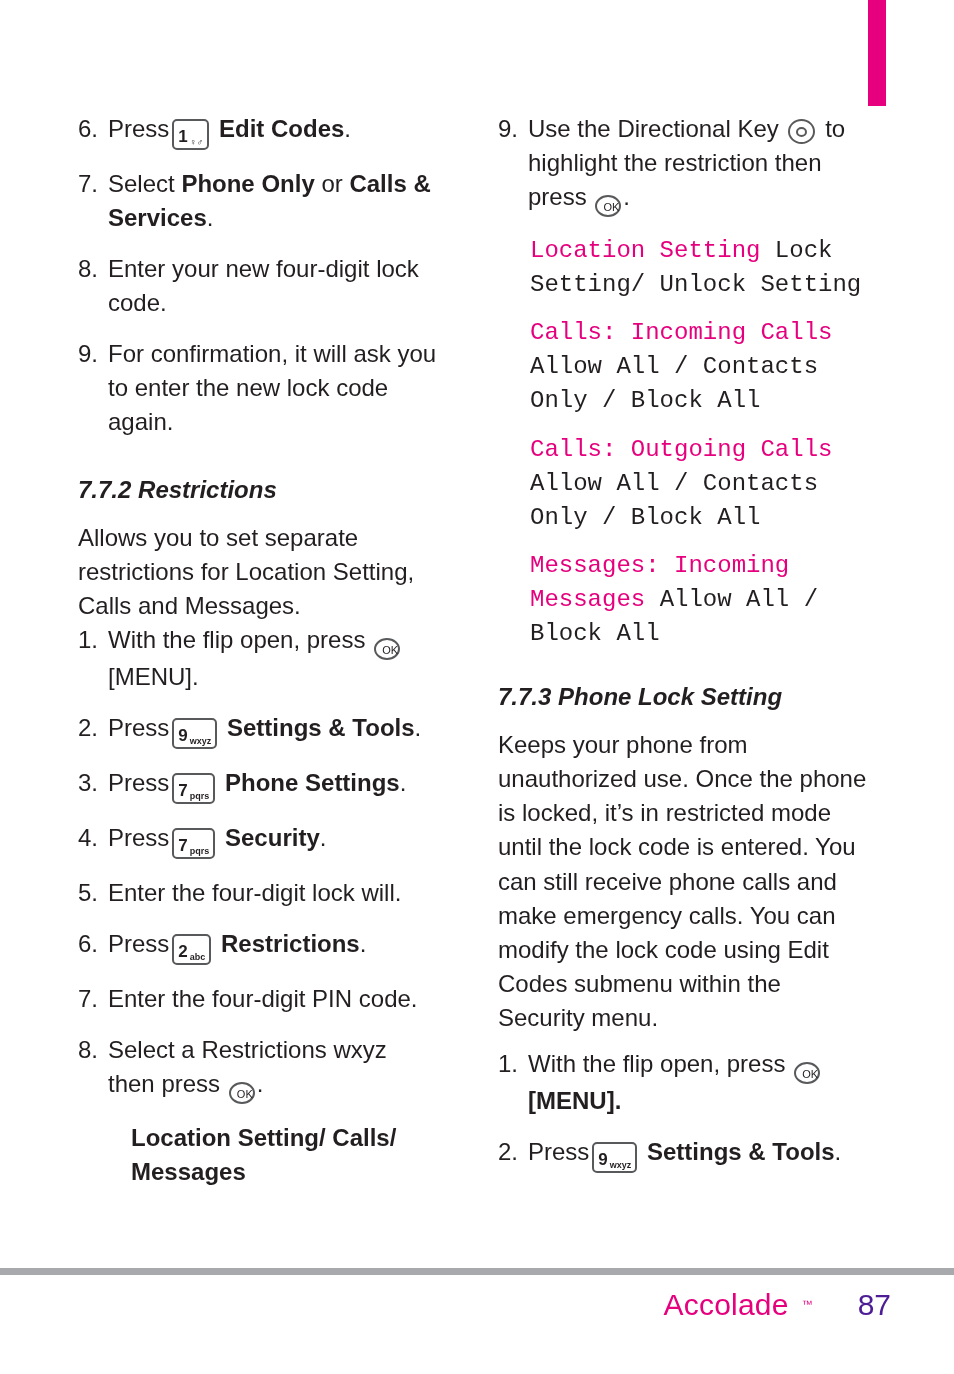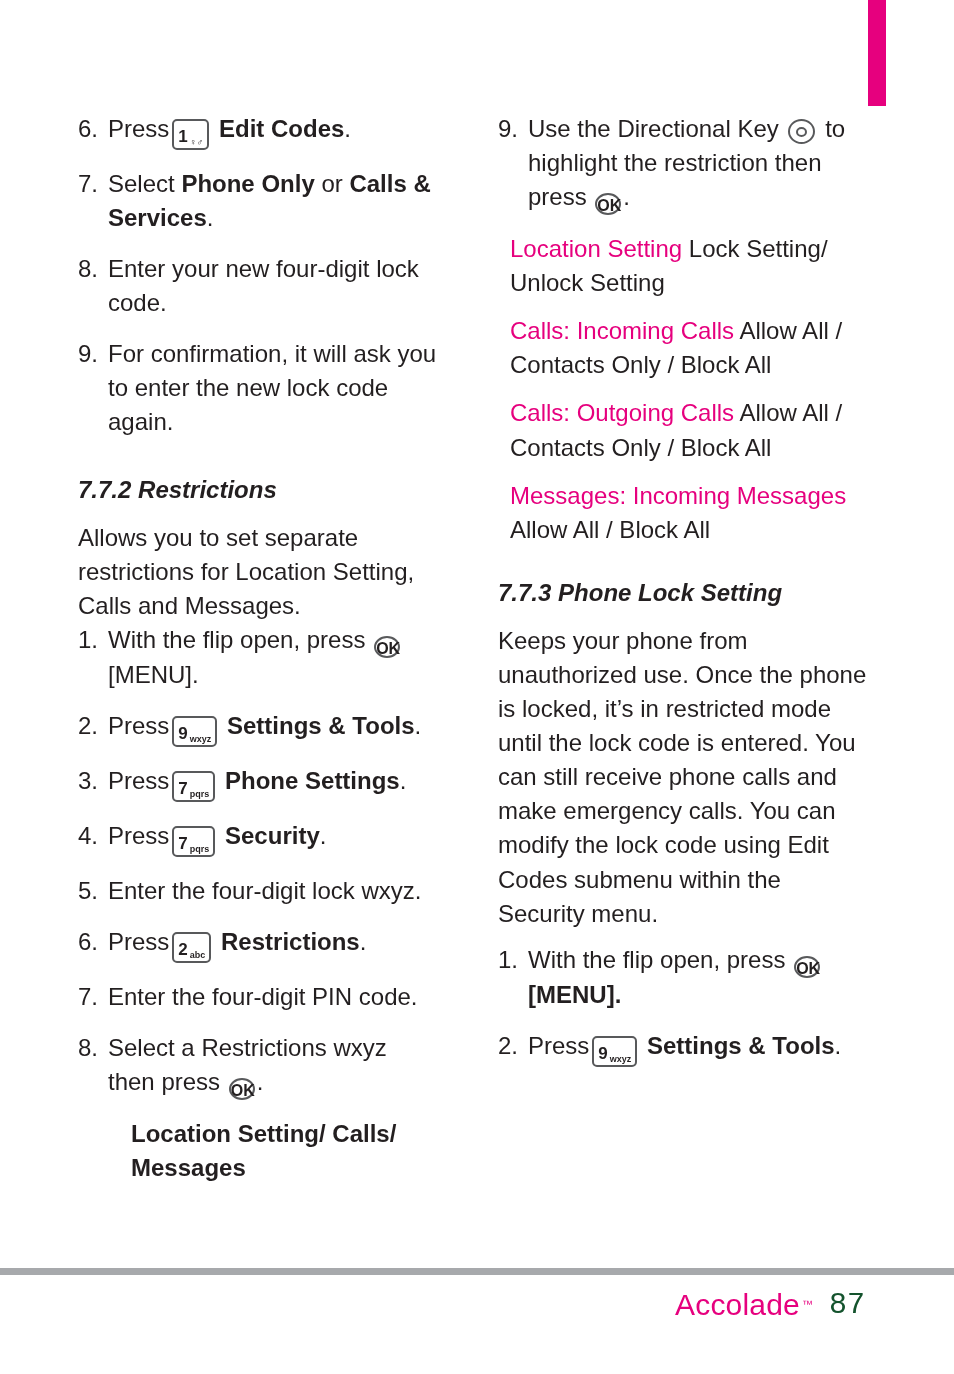--- a/index.html
+++ b/index.html
@@ -101,22 +101,22 @@
   
   .okkey {
     display: inline-block;
     vertical-align: -6px;
     width: 26px;
     height: 22px;
     border: 2px solid #58595b;
     border-radius: 50%;
     text-align: right;
     line-height: 21px;
-    font-size: 16px;
-    font-weight: bold;
+    font-size: 11px;
+    font-weight: normal;
     color: #231f20;
     margin: 0 2px;
     box-sizing: border-box;
   }
   
   .dirkey {
     display: inline-block;
     vertical-align: -7px;
     width: 27px;
     height: 25px;
@@ -137,21 +137,22 @@
     margin-top: -5px;
     border: 2px solid #58595b;
     border-radius: 50%;
     box-sizing: border-box;
   }
 
   
   .opt {
     font-size: 24px;
     line-height: 1.42;
-    margin: 0 0 14px 12px;
+    margin: 0 0 14px 32px;
+    font-family: Liberation Mono, monospace;
   }
   .opt .k {
     color: #e6007e;
   }
   .opt .v {
     color: #231f20;
   }
 
   .indent-block {
     margin-left: 53px;
@@ -165,43 +166,43 @@
   .footer-rule {
     position: absolute;
     left: 0;
     right: 0;
     top: 1268px;
     height: 7px;
     background: #a7a9ac;
   }
   .footer {
     position: absolute;
-    right: 89px;
+    right: 63px;
     top: 1288px;
     display: flex;
     align-items: flex-end;
+    gap: 11px;
   }
   .brand {
     font-size: 30px;
     color: #e6007e;
     font-weight: normal;
     letter-spacing: 0.2px;
   }
   .tm {
     font-size: 11px;
     color: #e6007e;
     position: relative;
     top: -12px;
     margin-left: 2px;
   }
   .pageno {
     font-size: 30px;
-    color: #14532d;
-    margin-left: 16px;
-    font-family: Liberation Mono, monospace;
+    color: #4c1d95;
+    margin-left: 34px;
   }
 </style>
 </head>
 <body>
 
 <div class="page">
 
   <div class="top-tab"></div>
 
   <div class="col col-left">
@@ -245,21 +246,21 @@
       <span class="body"><span>Press</span><span class="key"><span class="kd">7</span><span class="kl">pqrs</span></span> <span class="bold">Phone Settings</span><span>.</span></span>
     </div>
 
     <div class="item">
       <span class="num">4.</span>
       <span class="body"><span>Press</span><span class="key"><span class="kd">7</span><span class="kl">pqrs</span></span> <span class="bold">Security</span><span>.</span></span>
     </div>
 
     <div class="item">
       <span class="num">5.</span>
-      <span class="body">Enter the four-digit lock wxyz.</span>
+      <span class="body">Enter the four-digit lock will.</span>
     </div>
 
     <div class="item">
       <span class="num">6.</span>
       <span class="body"><span>Press</span><span class="key"><span class="kd">2</span><span class="kl">abc</span></span> <span class="bold">Restrictions</span><span>.</span></span>
     </div>
 
     <div class="item">
       <span class="num">7.</span>
       <span class="body">Enter the four-digit PIN code.</span>

